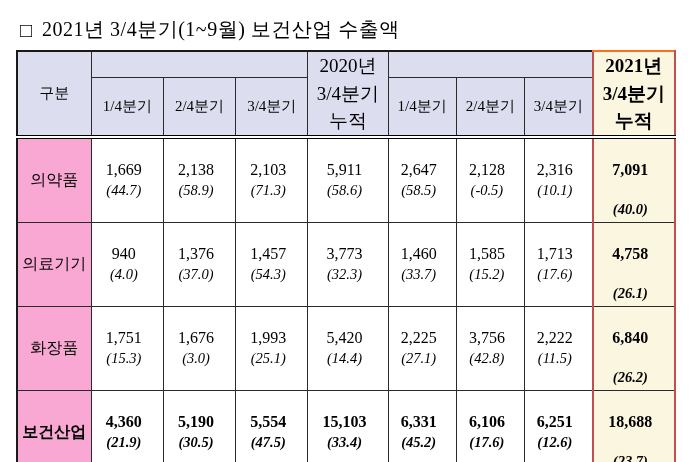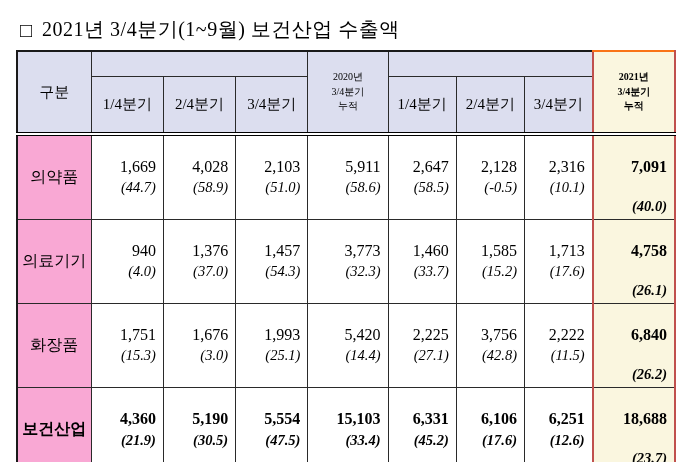--- a/index.html
+++ b/index.html
@@ -13,27 +13,27 @@
   .title-text{font-size:20px;font-weight:normal;letter-spacing:0.5px;white-space:nowrap;}
   .unit-note{text-align:right;font-size:13px;margin-top:10px;padding-right:2px;}
   table.report{
     border-collapse:collapse;table-layout:fixed;width:660px;margin-top:7px;
     border:2px solid #1a1a1a;
   }
   th,td{border:1px solid #2a2a2a;padding:0;overflow:hidden;}
   thead th{background:#dcdeef;font-weight:normal;font-size:15px;text-align:center;}
   th.spacer{height:24px;}
   th.qtr{height:55px;}
-  th.cum{white-space:pre-line;line-height:1.45;font-size:10px;}
+  th.cum{white-space:pre-line;line-height:1.45;font-size:19px;}
   th.hdr-bottom, td.hdr-bottom{border-bottom:4px double #000;}
   .row-label{
     background:#f9a8d4;text-align:center;font-size:16px;vertical-align:middle;
   }
   .bold{font-weight:bold;}
-  td.data{height:55px;text-align:right;vertical-align:middle;background:#fff;}
+  td.data{height:55px;text-align:center;vertical-align:middle;background:#fff;}
   td.data .val{font-size:16px;line-height:1.4;padding:1px 7px 0 0;}
   td.data .pct{font-size:14.5px;font-style:italic;line-height:1.35;padding:0 7px 2px 0;}
   .col-last{background:#faf6df !important;border-left:2px solid #c0504d;border-right:2px solid #c0504d;}
   th.col-last{border-top:2px solid #f97316;font-weight:bold;margin-left:45px;}
   tr.total-row td{font-weight:bold;}
   tr.total-row td.col-last{border-bottom:4px solid #4d7c0f;}
   td.col-last .val,td.col-last .pct{font-weight:bold;margin-top:19px;}
   .footnotes{margin-top:9px;padding-left:4px;font-size:13.5px;line-height:1.6;white-space:pre-wrap;}
 </style>
 </head>
@@ -81,26 +81,26 @@
       </tr>
     </thead>
     <tbody>
       <tr>
         <td class="row-label">의약품</td>
         <td class="data">
             <div class="val">1,669</div>
             <div class="pct">(44.7)</div>
           </td>
         <td class="data">
-            <div class="val">4,028</div>
+            <div class="val">2,138</div>
             <div class="pct">(58.9)</div>
           </td>
         <td class="data">
             <div class="val">2,103</div>
-            <div class="pct">(51.0)</div>
+            <div class="pct">(71.3)</div>
           </td>
         <td class="data">
             <div class="val">5,911</div>
             <div class="pct">(58.6)</div>
           </td>
         <td class="data">
             <div class="val">2,647</div>
             <div class="pct">(58.5)</div>
           </td>
         <td class="data">

